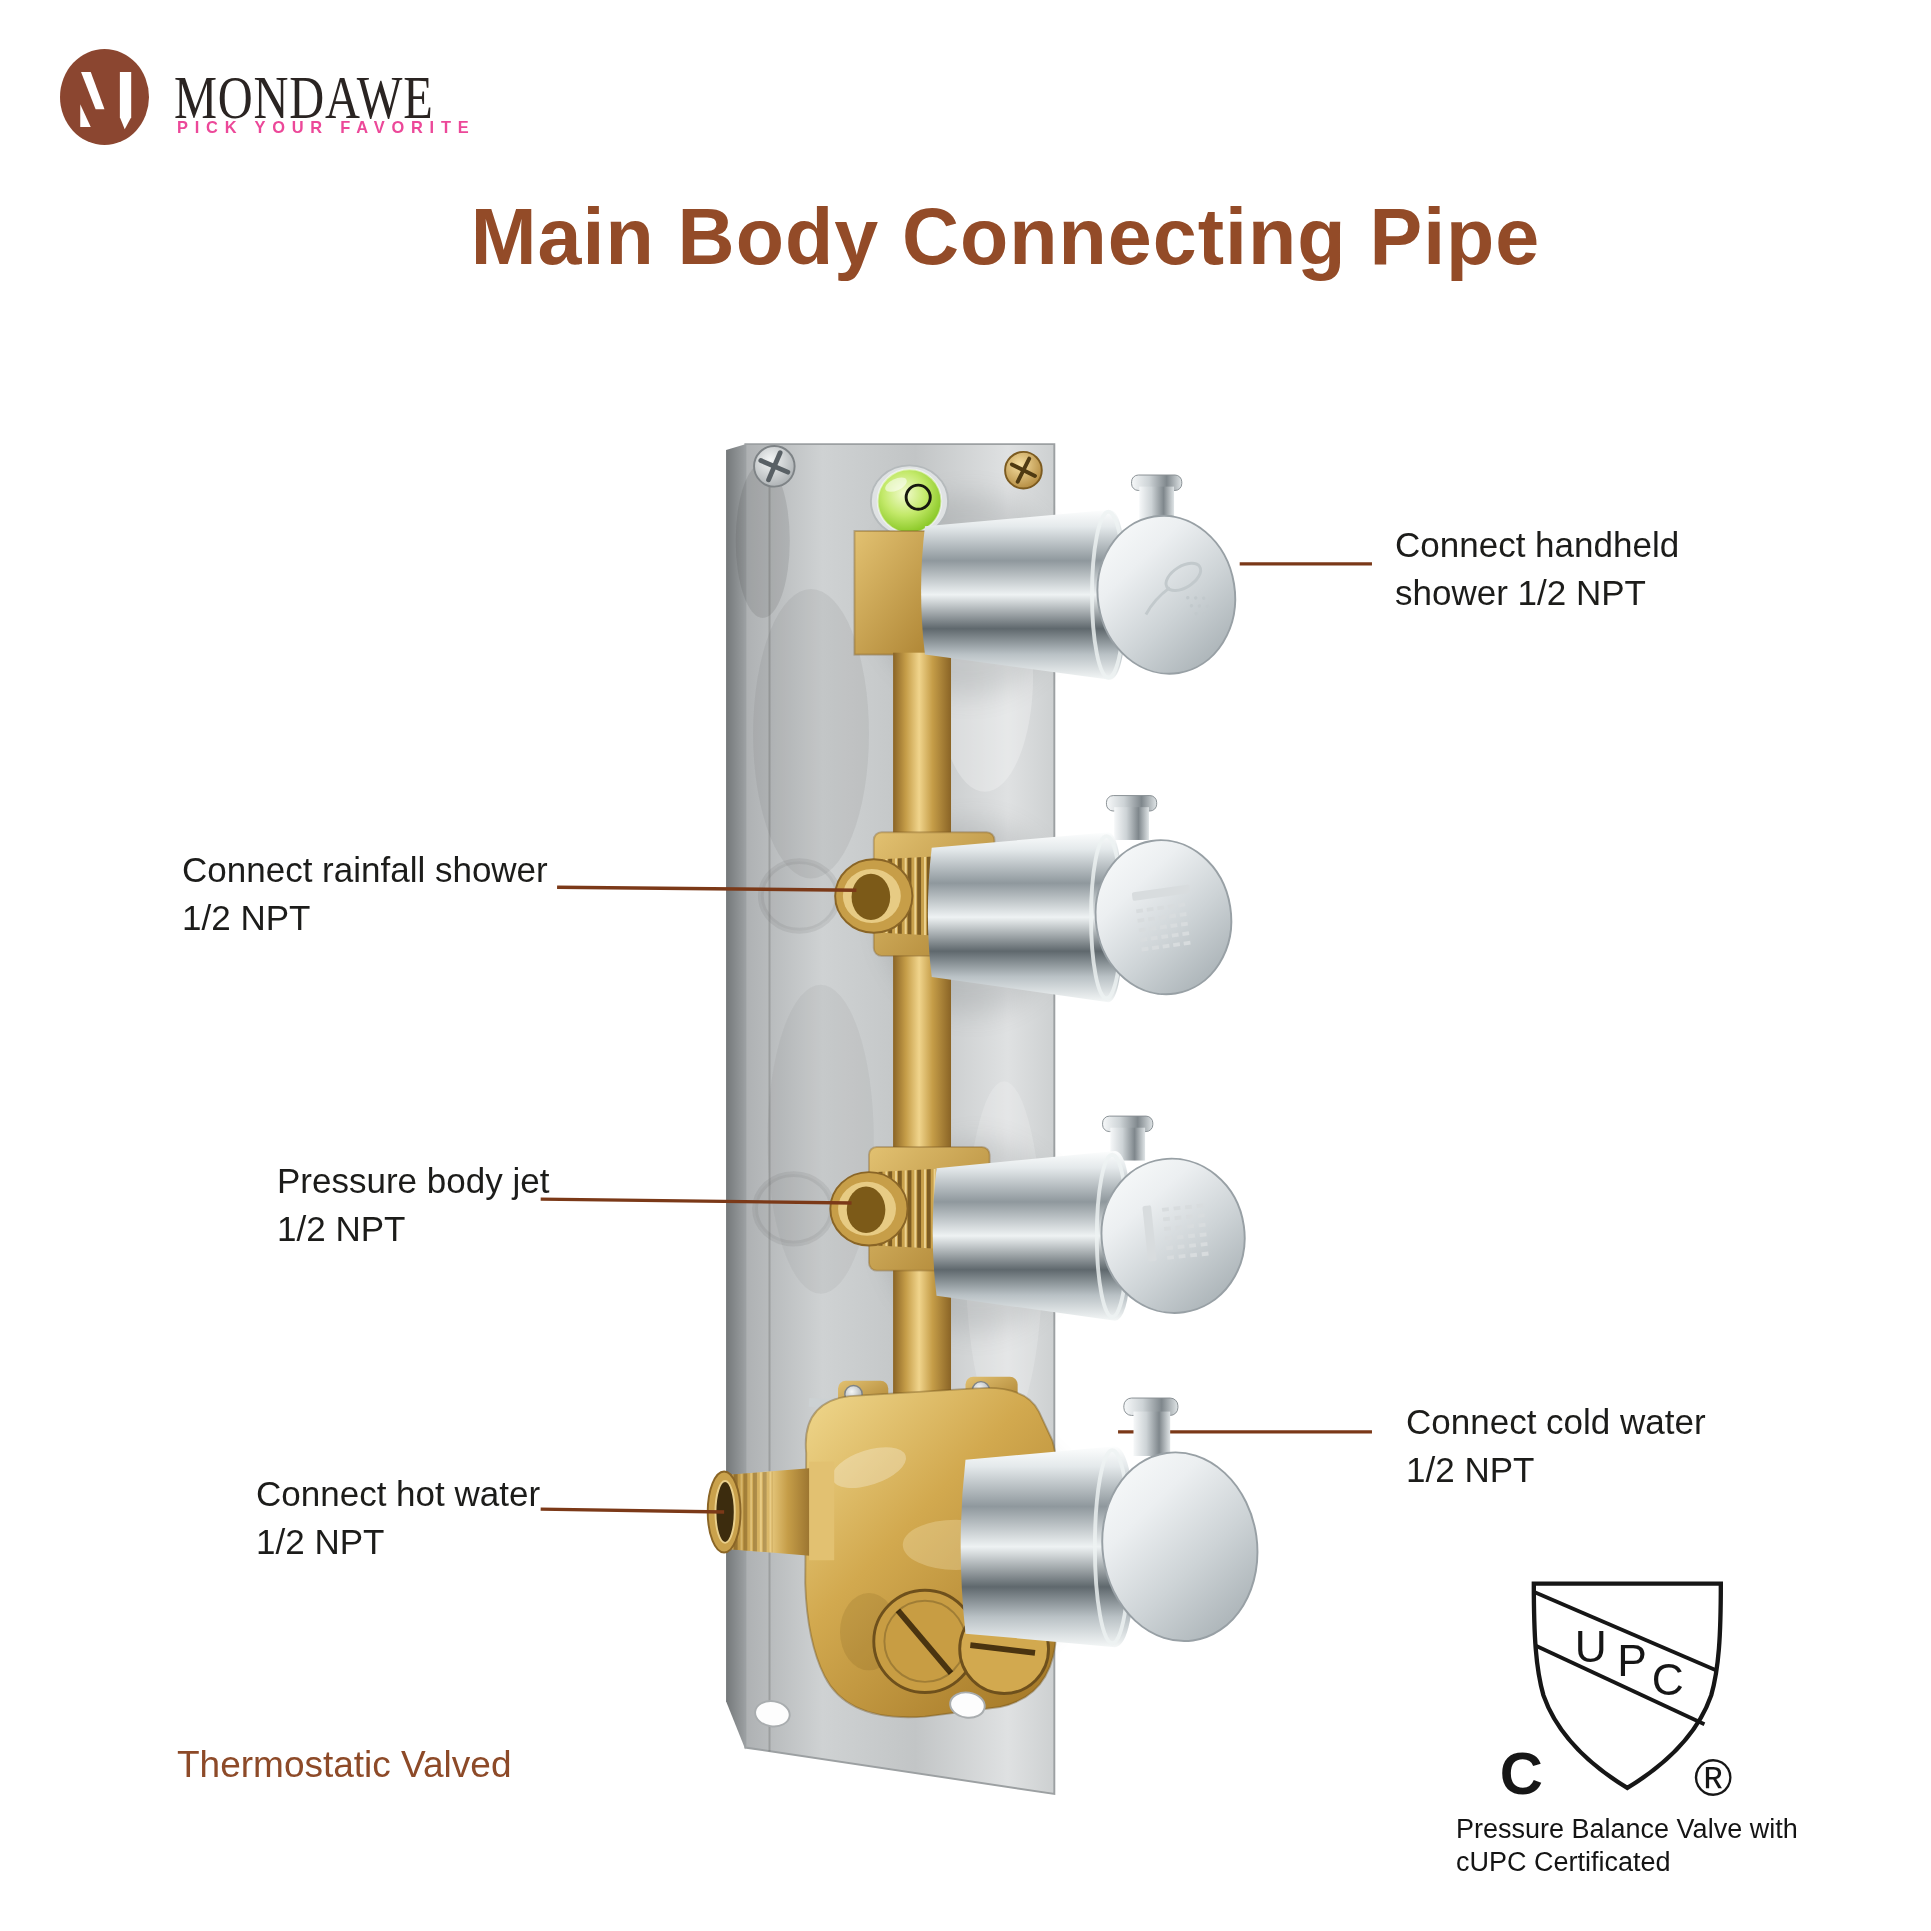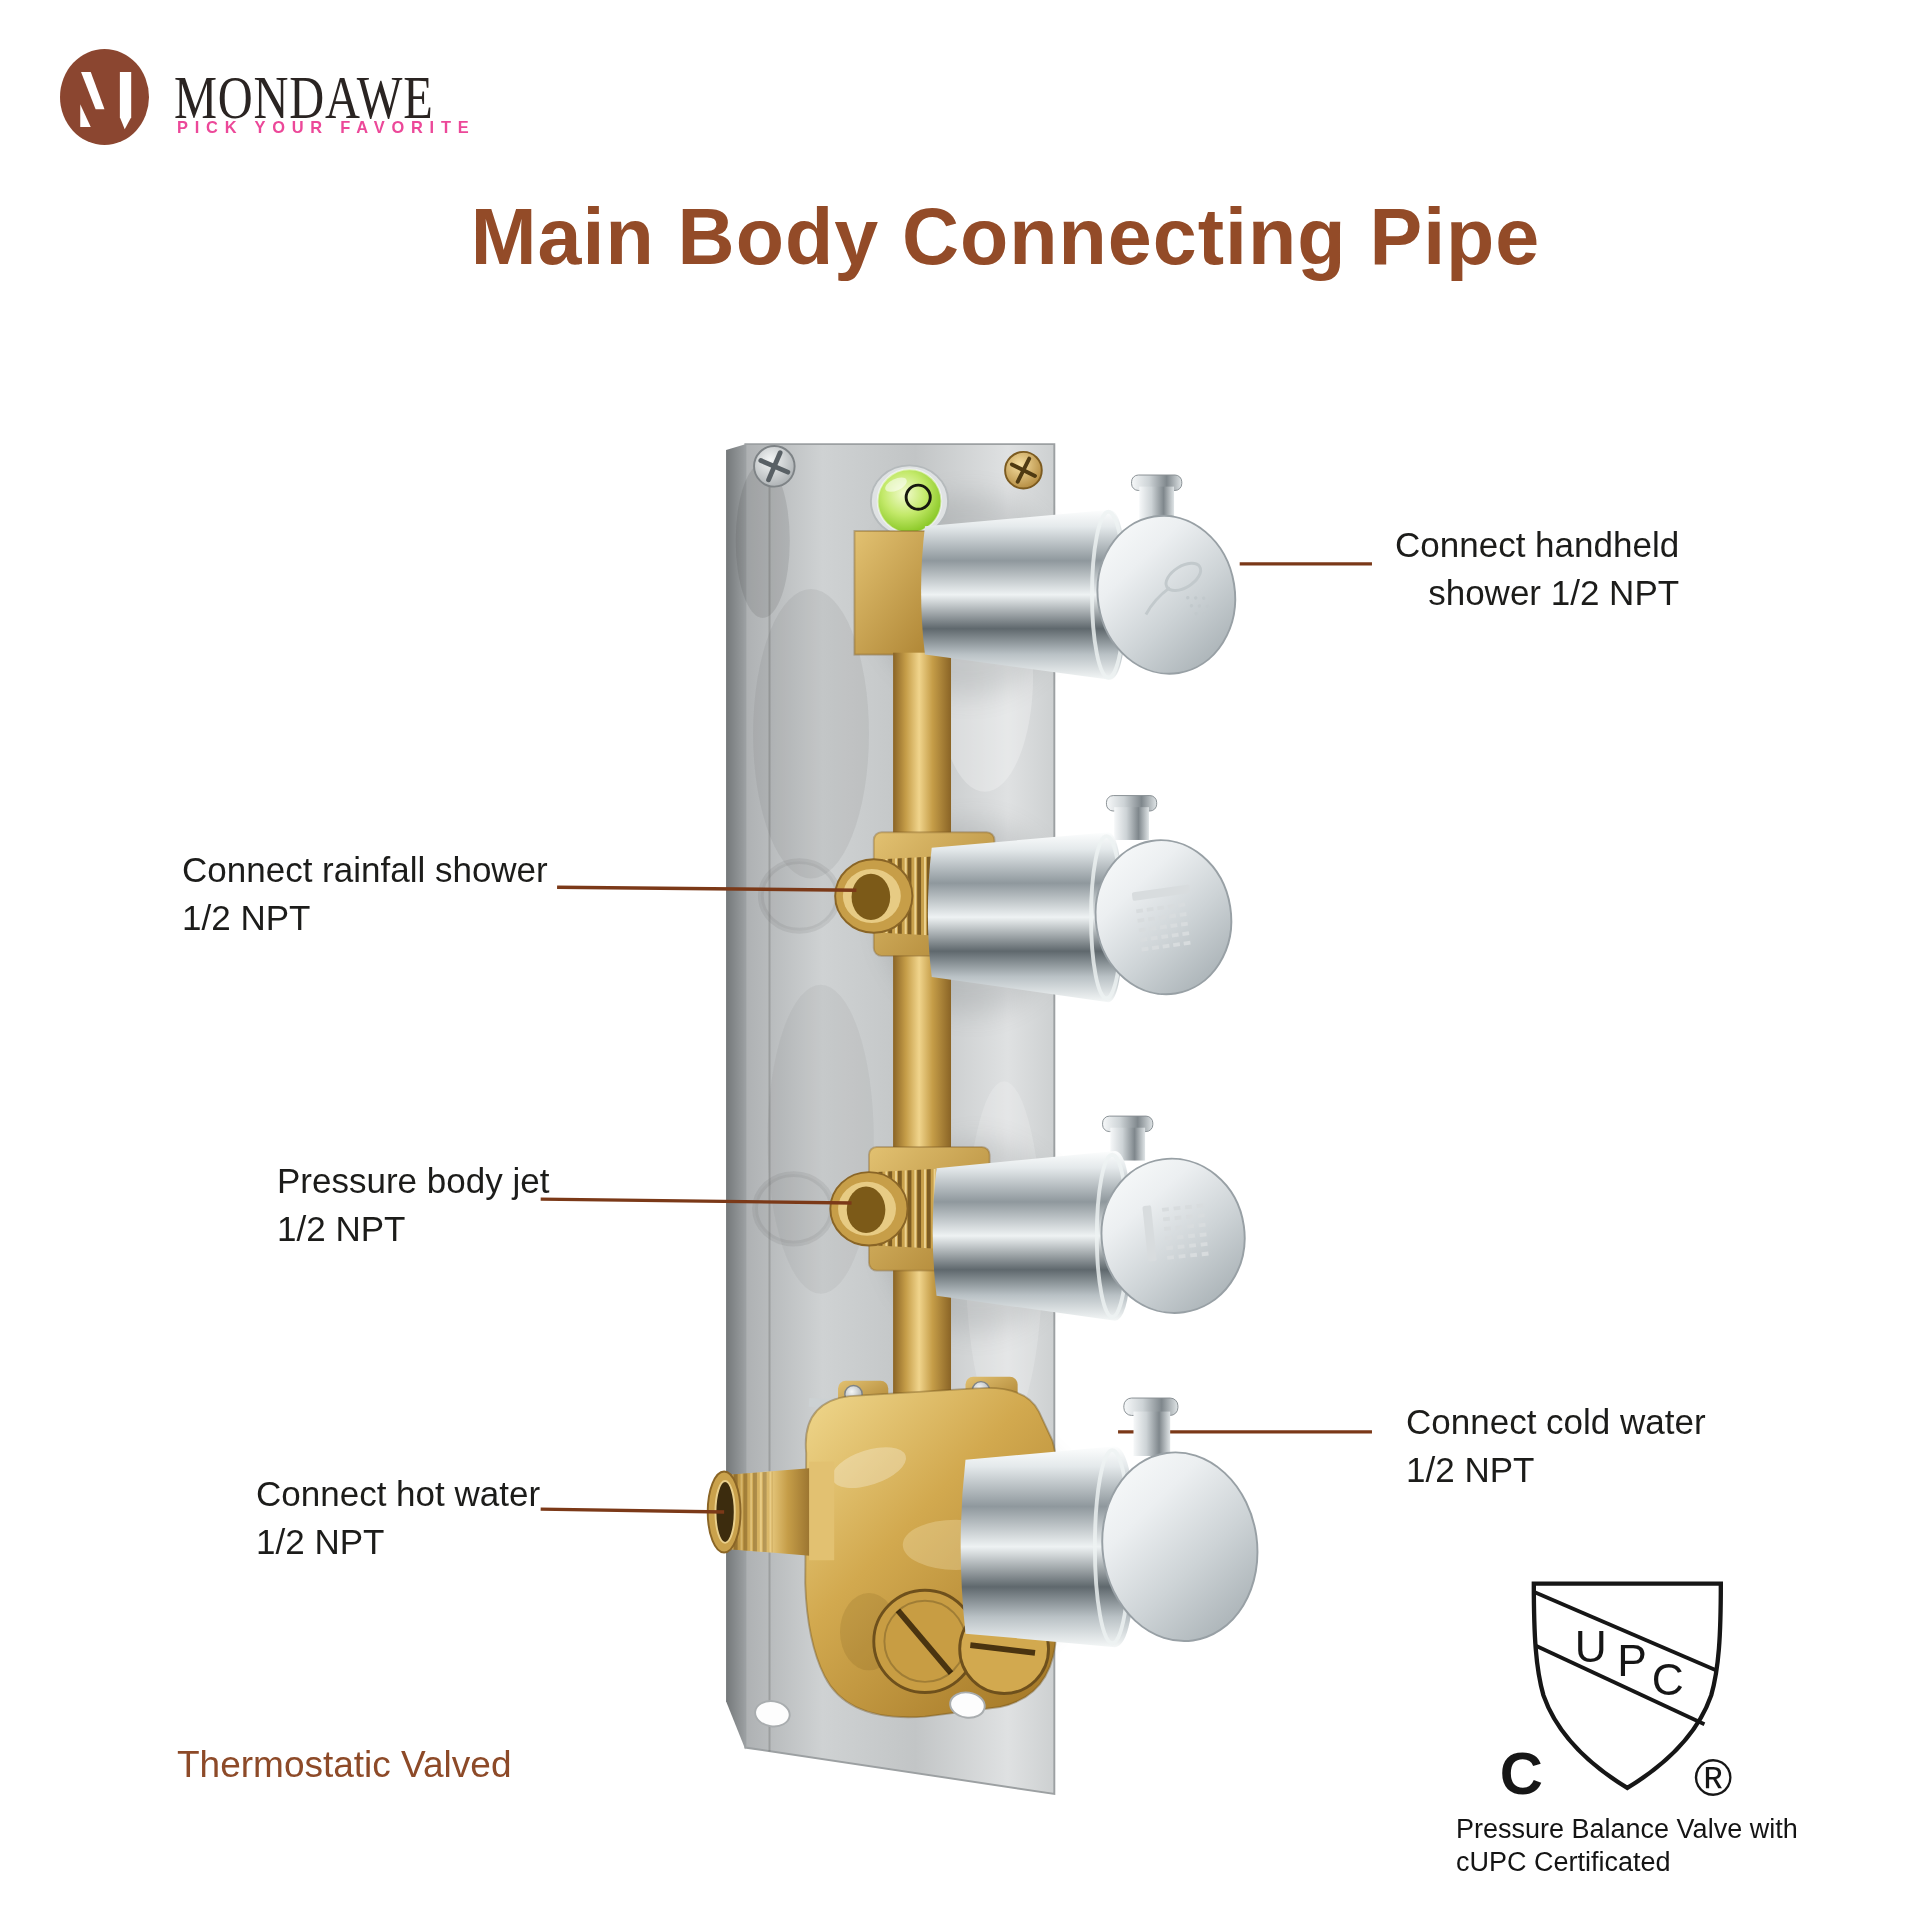--- a/index.html
+++ b/index.html
@@ -24,21 +24,21 @@
     left:177px;top:118px;font-size:16.4px;color:#ec4899;letter-spacing:6.8px;
     white-space:nowrap;font-weight:bold;
   }
   
   .page-title{
     left:0;top:191px;width:1931px;text-align:center;
     font-size:79px;font-weight:bold;color:#934b28;letter-spacing:1px;margin-left:40px;
   }
   
   .callout{font-size:35px;line-height:48px;color:#1c1c1a;white-space:nowrap;}
-  .callout-handheld{left:1395px;top:521px;text-align:right;}
+  .callout-handheld{left:1395px;top:521px;}
   .callout-rainfall{left:182px;top:846px;}
   .callout-bodyjet{left:277px;top:1157px;}
   .callout-hot{left:256px;top:1470px;}
   .callout-cold{left:1406px;top:1398px;}
   
   .note{left:177px;top:1738px;font-size:37px;line-height:53px;color:#8d4a28;text-align:center;}
   
   .cert-caption{
     left:1456px;top:1813px;width:348px;text-align:left;
     font-size:27px;line-height:33px;color:#141414;

